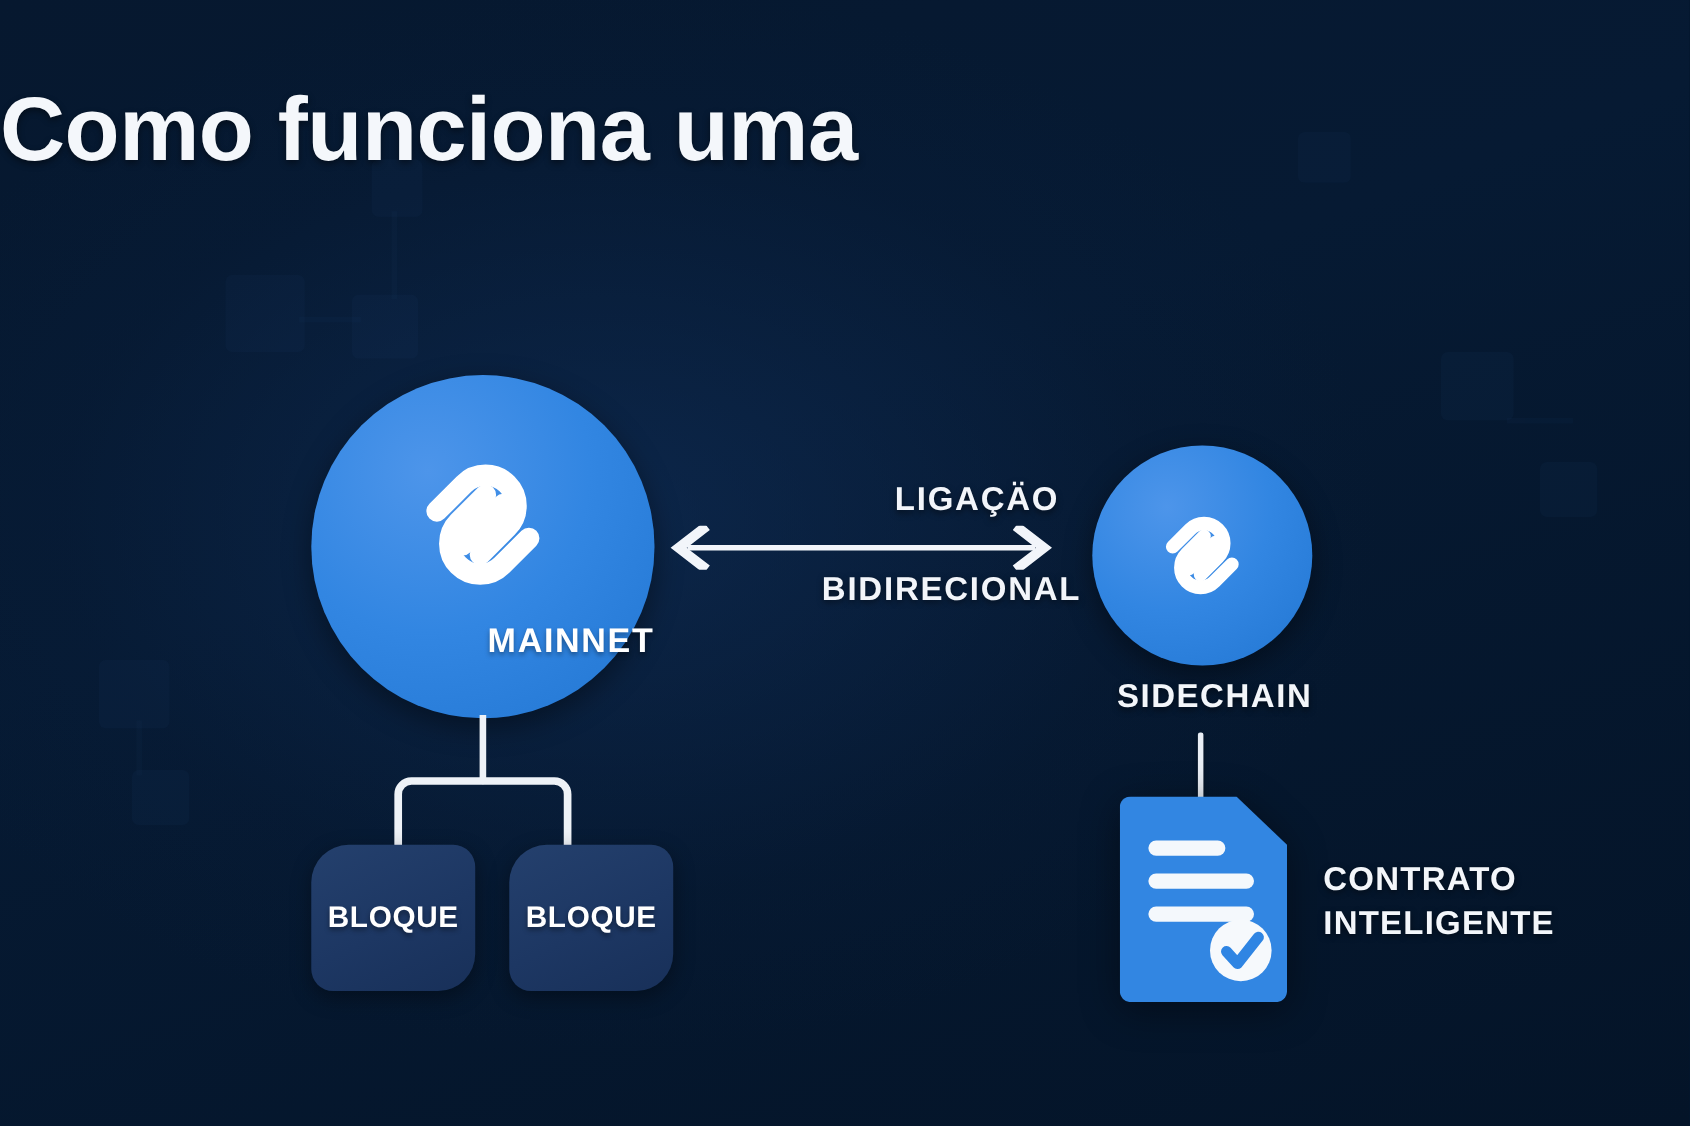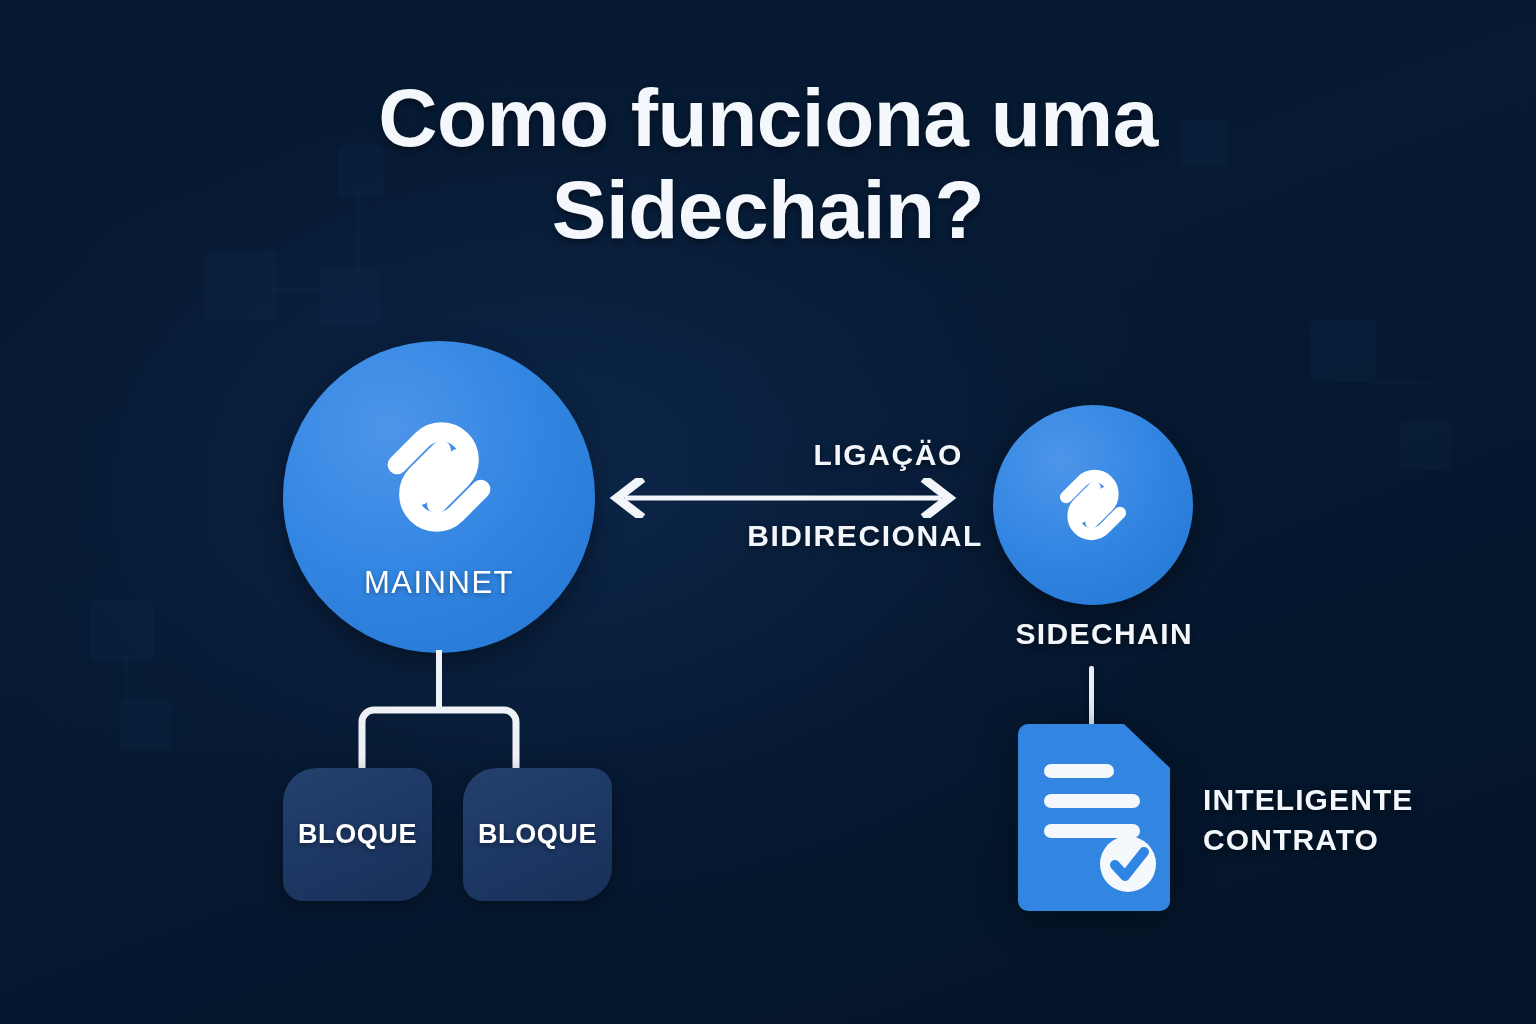--- a/index.html
+++ b/index.html
@@ -39,21 +39,21 @@
   .wm-vline {
     position:absolute;
     background:rgba(36,74,124,0.13);
     width:5px;
   }
 
   
   #title {
     position:absolute;
     left:0; right:0; top:72px;
-    text-align:center;
+    text-align:left;
     color:#f4f7fb;
     font-size:82px;
     font-weight:bold;
     line-height:1.12;
     letter-spacing:-0.5px;
     text-shadow:0 3px 7px rgba(0,0,0,0.45);
   }
   #title .l2 { display:block; }
 
   
@@ -77,24 +77,24 @@
   }
 
   .chain-icon { display:block; }
   #mainnet-node .chain-icon { width:174px; height:174px; margin-bottom:40px; }
   #sidechain-node .chain-icon { width:112px; height:112px; }
 
   .node-inner-label {
     position:absolute;
     left:0; right:0;
     bottom:52px;
-    text-align:center;
+    text-align:right;
     color:#ffffff;
     font-size:31px;
-    font-weight:normal;
+    font-weight:bold;
     letter-spacing:1.5px;
     text-shadow:0 2px 5px rgba(0,0,0,0.35);
   }
 
   .node-outer-label {
     position:absolute;
     color:#f3f6fa;
     font-size:30px;
     font-weight:bold;
     letter-spacing:1.4px;
@@ -207,21 +207,20 @@
     <div class="wm-box" style="left:120px; top:700px; width:52px; height:50px;"></div>
     <div class="wm-vline" style="left:124px; top:655px; height:50px;"></div>
     <div class="wm-box" style="left:1310px; top:320px; width:66px; height:62px;"></div>
     <div class="wm-box" style="left:1400px; top:420px; width:52px; height:50px;"></div>
     <div class="wm-line" style="left:1370px; top:380px; width:60px;"></div>
     <div class="wm-box" style="left:1180px; top:120px; width:48px; height:46px;"></div>
   </div>
 
   <h1 id="title">
     <span class="l1">Como funciona uma</span>
-    <span class="l2">Sidechain?</span>
   </h1>
 
   <div id="mainnet-node" class="node-circle">
     <svg class="chain-icon" viewBox="0 0 100 100">
       <g transform="rotate(-45 50 50)" fill="none" stroke="#ffffff" stroke-width="11" stroke-linecap="round">
         <path d="M38 28 H58 a16 16 0 0 1 0 32 H38"></path>
         <path d="M62 72 H42 a16 16 0 0 1 0 -32 H62"></path>
         <line x1="35" y1="50" x2="65" y2="50" stroke-width="11"></line>
       </g>
     </svg>
@@ -264,17 +263,17 @@
   <svg id="contract-doc" viewBox="0 0 152 187">
     <path d="M10 0 H106 L152 44 V177 a10 10 0 0 1 -10 10 H10 a10 10 0 0 1 -10 -10 V10 a10 10 0 0 1 10 -10 Z" fill="#3286e2"></path>
     <rect x="26" y="40" width="70" height="14" rx="7" fill="#f4f8fc"></rect>
     <rect x="26" y="70" width="96" height="14" rx="7" fill="#f4f8fc"></rect>
     <rect x="26" y="100" width="96" height="14" rx="7" fill="#f4f8fc"></rect>
     <circle cx="110" cy="140" r="28" fill="#f6f9fc"></circle>
     <polyline points="97,141 107,152 126,128" fill="none" stroke="#2f85e3" stroke-width="10" stroke-linecap="round" stroke-linejoin="round"></polyline>
   </svg>
 
   <div id="contract-label">
+    <span>CONTRATO</span>
     <span>INTELIGENTE</span>
-    <span>CONTRATO</span>
   </div>
 
 </div>
 
 </body></html>

